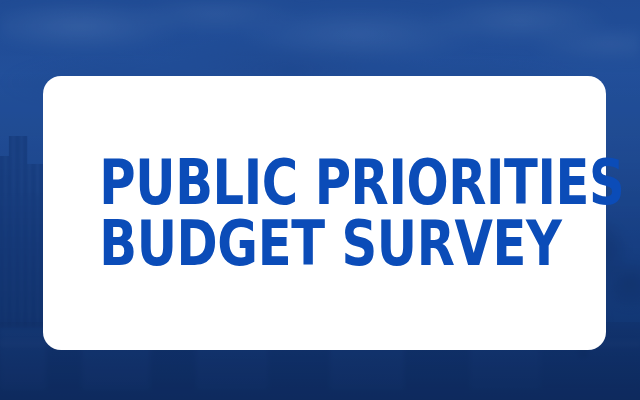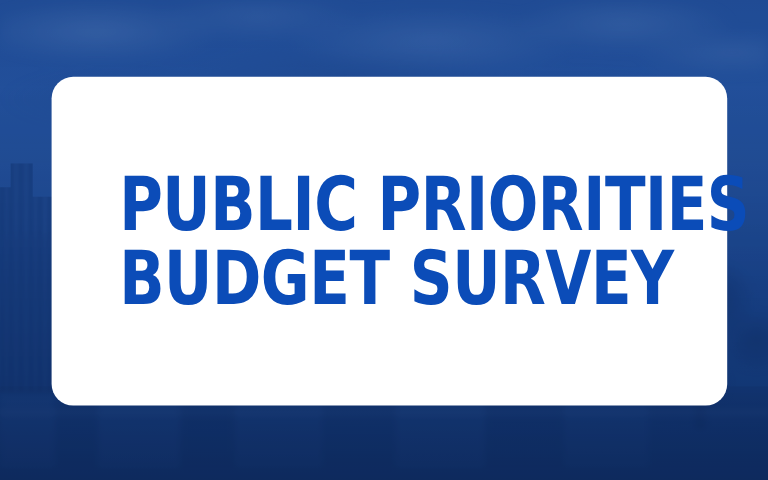--- a/index.html
+++ b/index.html
@@ -153,21 +153,21 @@
   .tint2 {
     position: absolute;
     inset: 0;
     background: rgba(33,84,160,.26);
   }
 
   
   .card {
     position: absolute;
     left: 43px;
-    top: 64px;
+    top: 76px;
     width: 563px;
     height: 274px;
     background: #ffffff;
     border-radius: 18px;
     display: flex;
     flex-direction: column;
     align-items: center;
     justify-content: center;
   }
 

